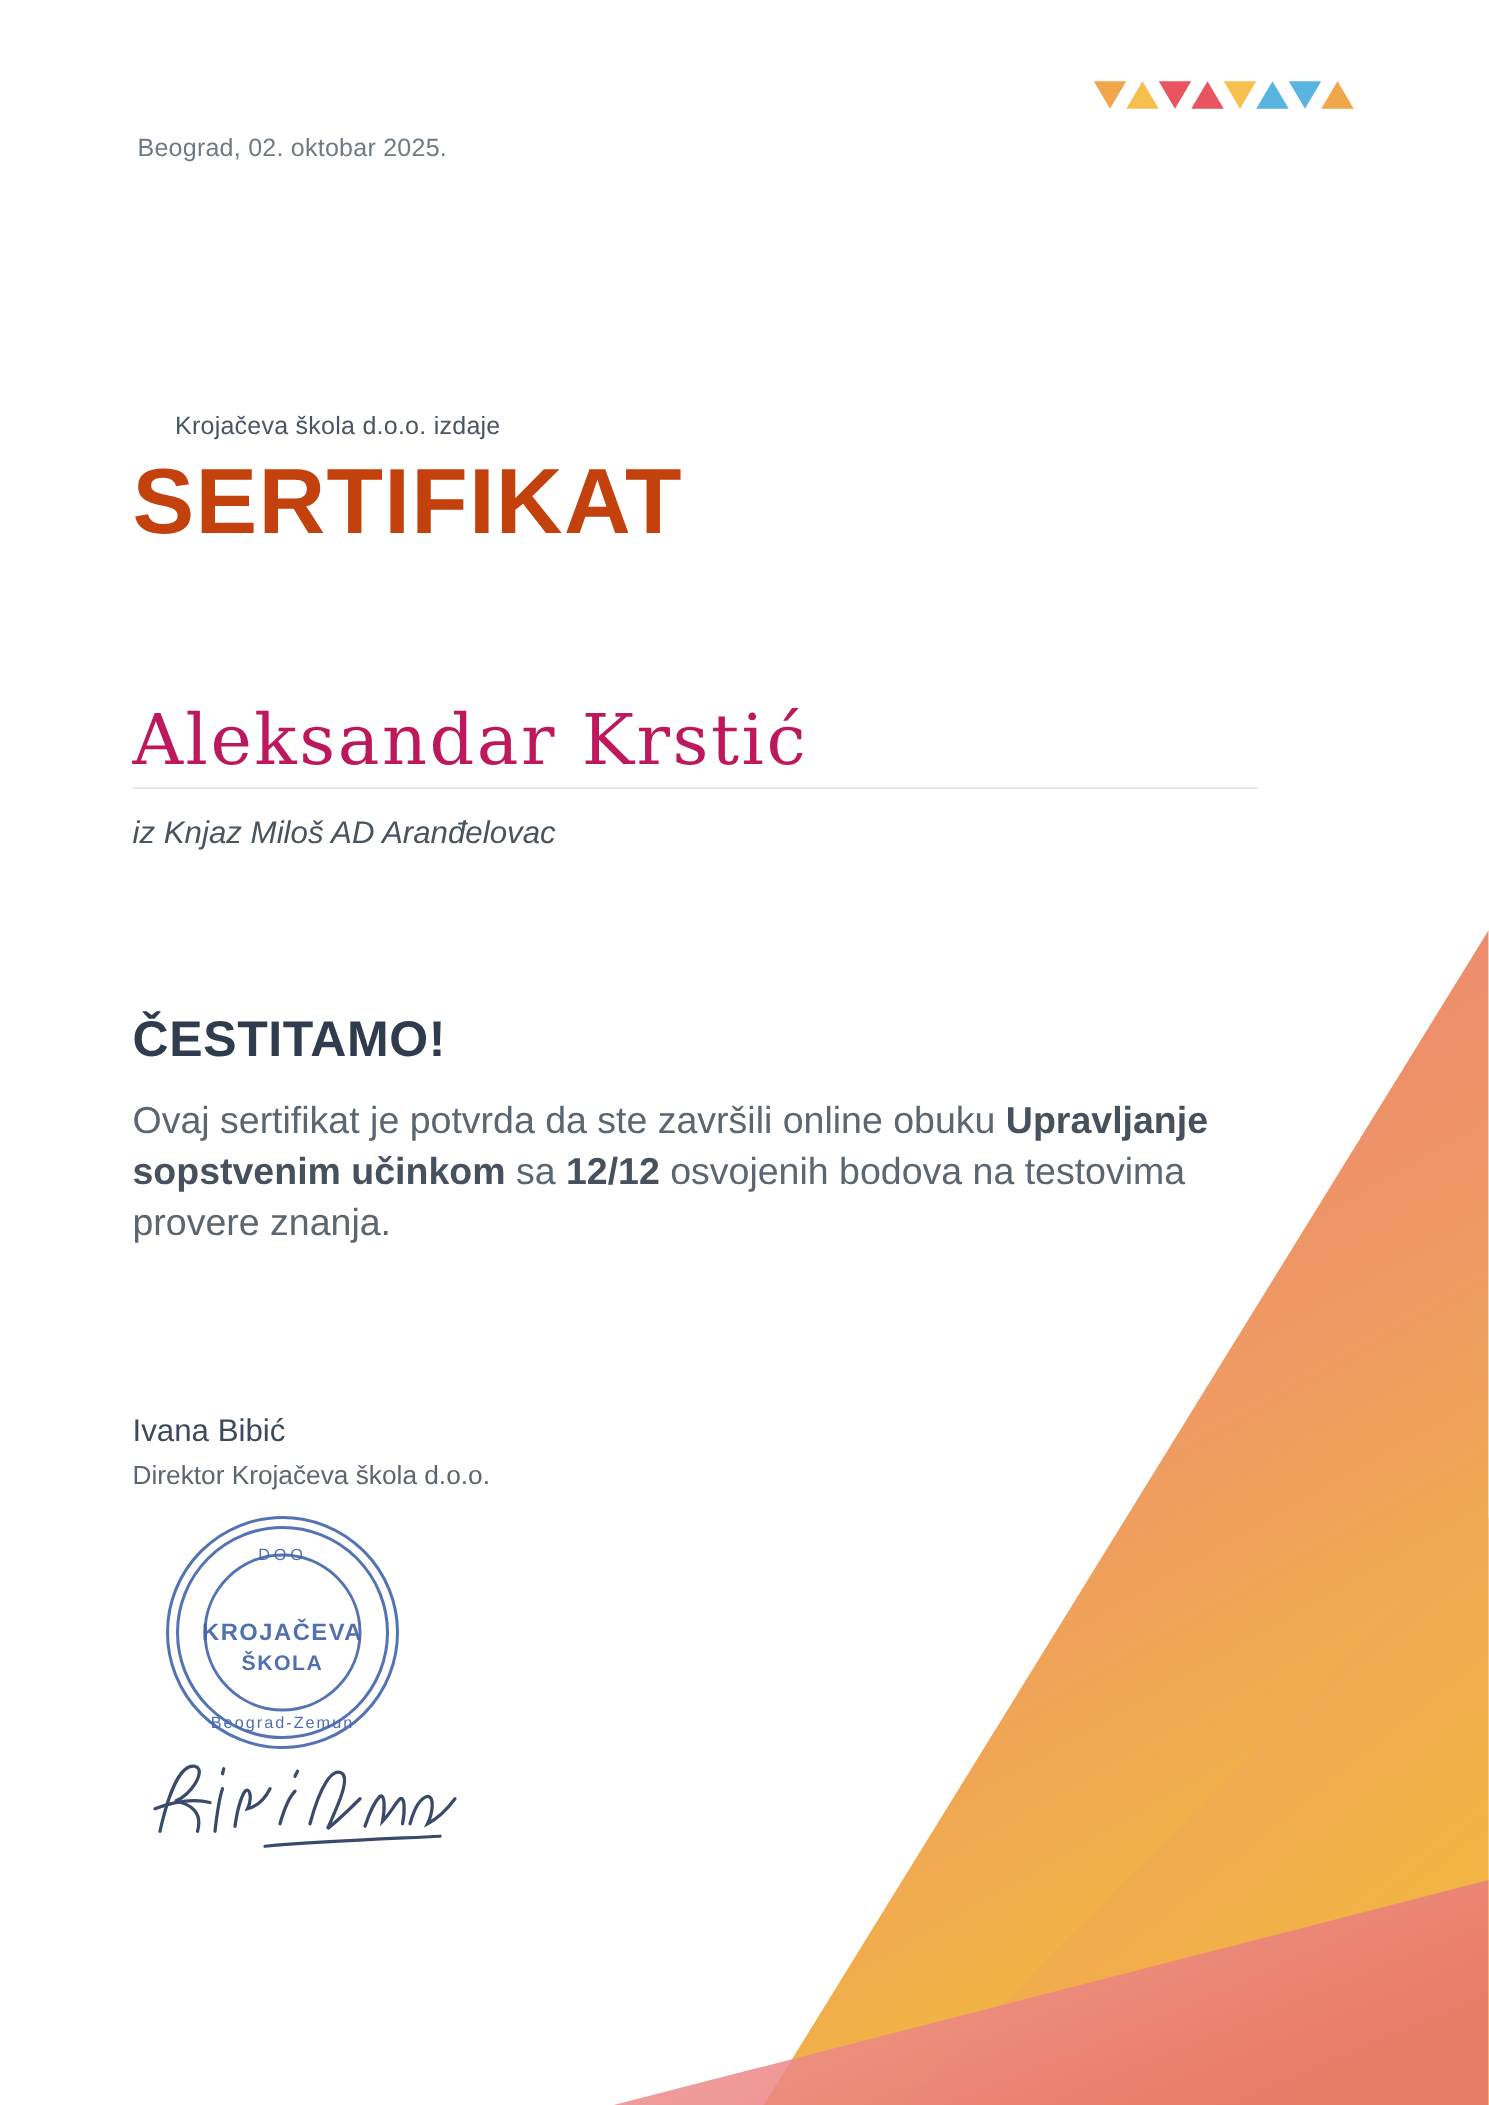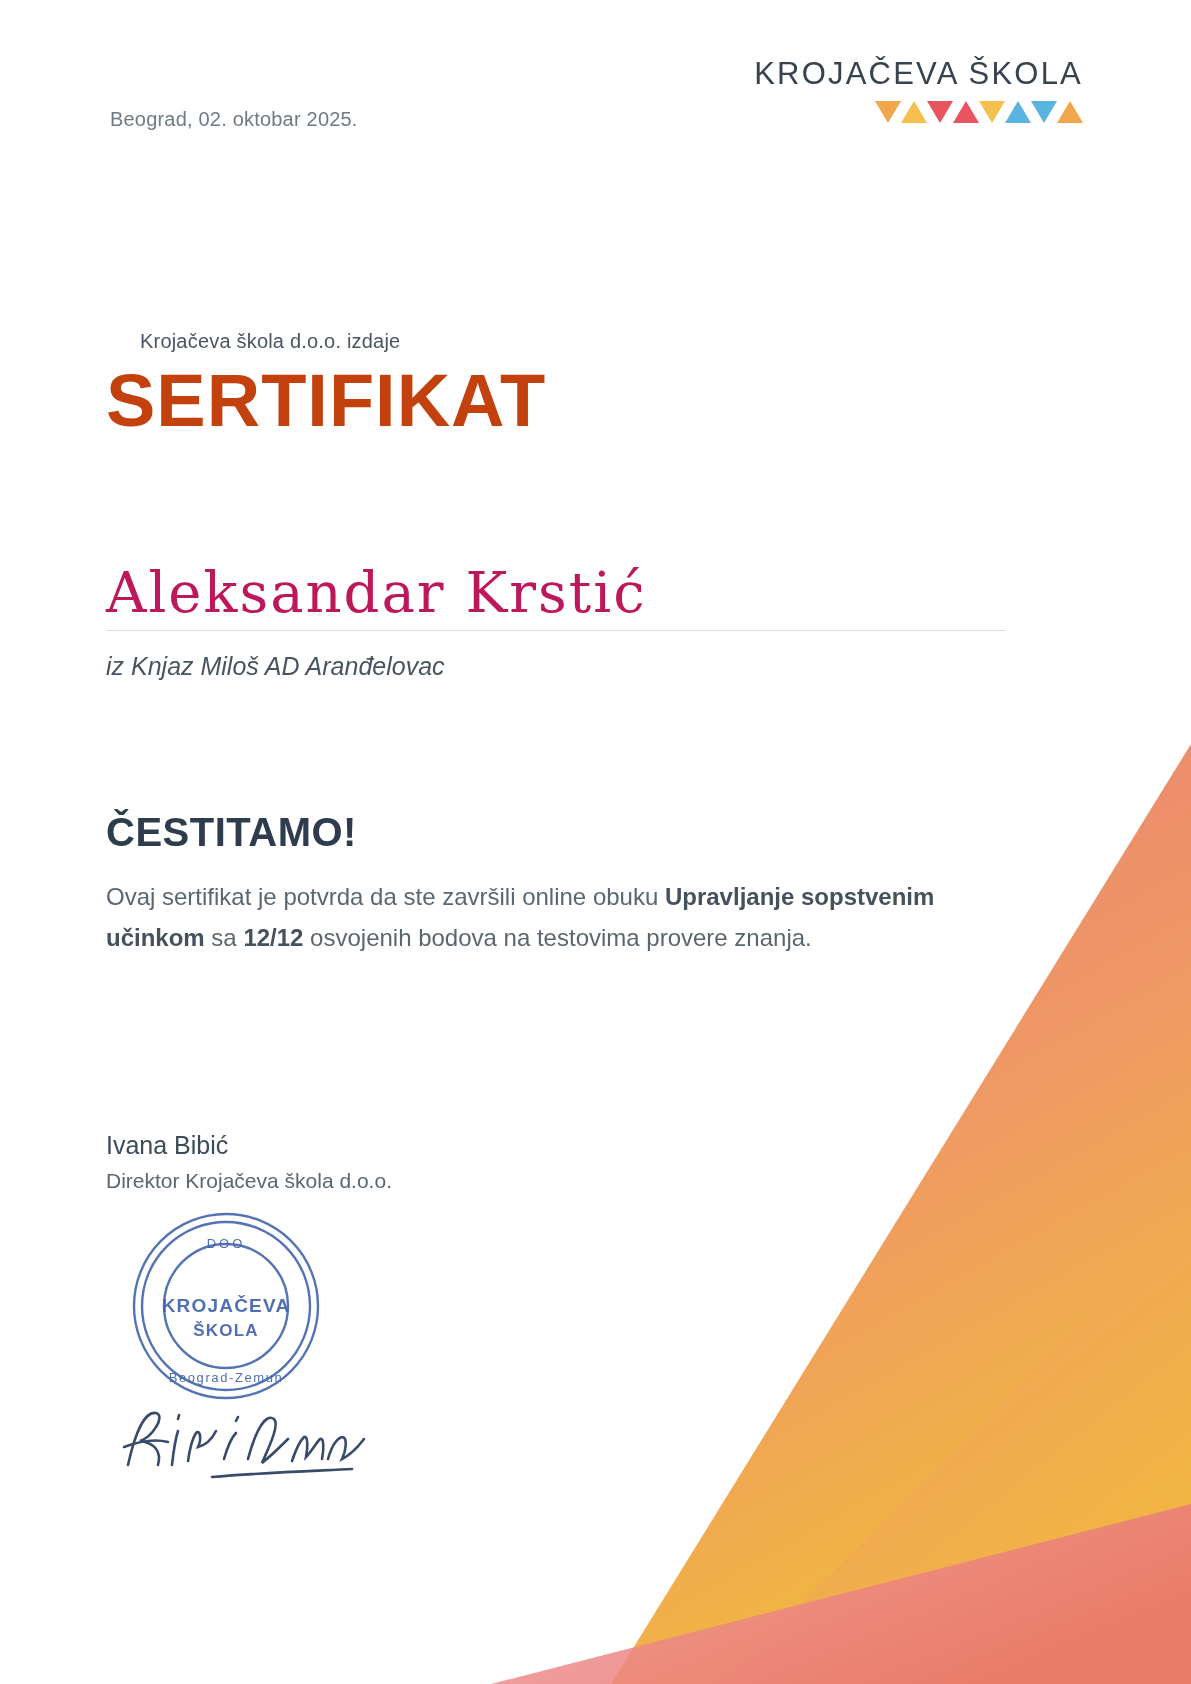--- a/index.html
+++ b/index.html
@@ -127,21 +127,21 @@
     font-size: 40px;
     font-weight: bold;
     color: #2f3c4d;
     letter-spacing: .5px;
   }
   .body-copy {
     position: absolute;
     left: 106px;
     top: 876px;
     width: 890px;
-    font-size: 24px;
+    font-size: 30px;
     line-height: 41px;
     color: #5b6671;
   }
   .body-copy b {
     color: #46515d;
     font-weight: bold;
   }
 
   
   .signer-name {
@@ -192,21 +192,20 @@
       <stop offset="0%" stop-color="#f0a0a0"></stop>
       <stop offset="100%" stop-color="#e8706e"></stop>
     </linearGradient>
   </defs>
   <polygon points="700,0 700,940 120,940" fill="url(#gradA)"></polygon>
   <polygon points="700,470 700,940 230,940" fill="url(#gradB)"></polygon>
   <polygon points="700,760 700,940 0,940" fill="url(#gradC)" opacity="0.85"></polygon>
 </svg>
 
 <div class="logo-block">
-  <div class="logo-text">KROJAČEVA ŠKOLA</div>
   <div class="logo-tri-row">
     <span class="tri down" style="color:#f0a64a"></span>
     <span class="tri up" style="color:#f5c04e"></span>
     <span class="tri down" style="color:#e8545f"></span>
     <span class="tri up" style="color:#e8545f"></span>
     <span class="tri down" style="color:#f5c04e"></span>
     <span class="tri up" style="color:#5ab4e0"></span>
     <span class="tri down" style="color:#5ab4e0"></span>
     <span class="tri up" style="color:#f0a64a"></span>
   </div>

